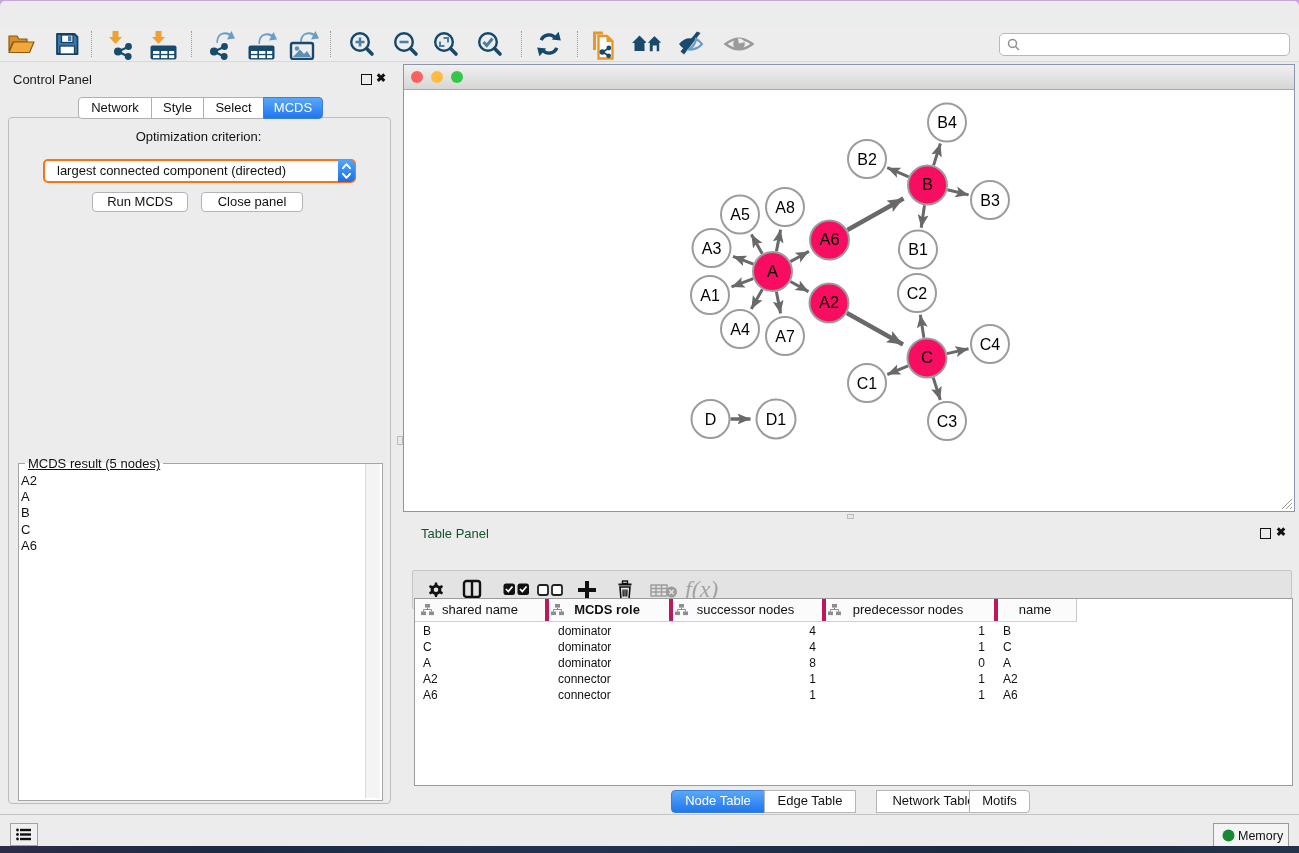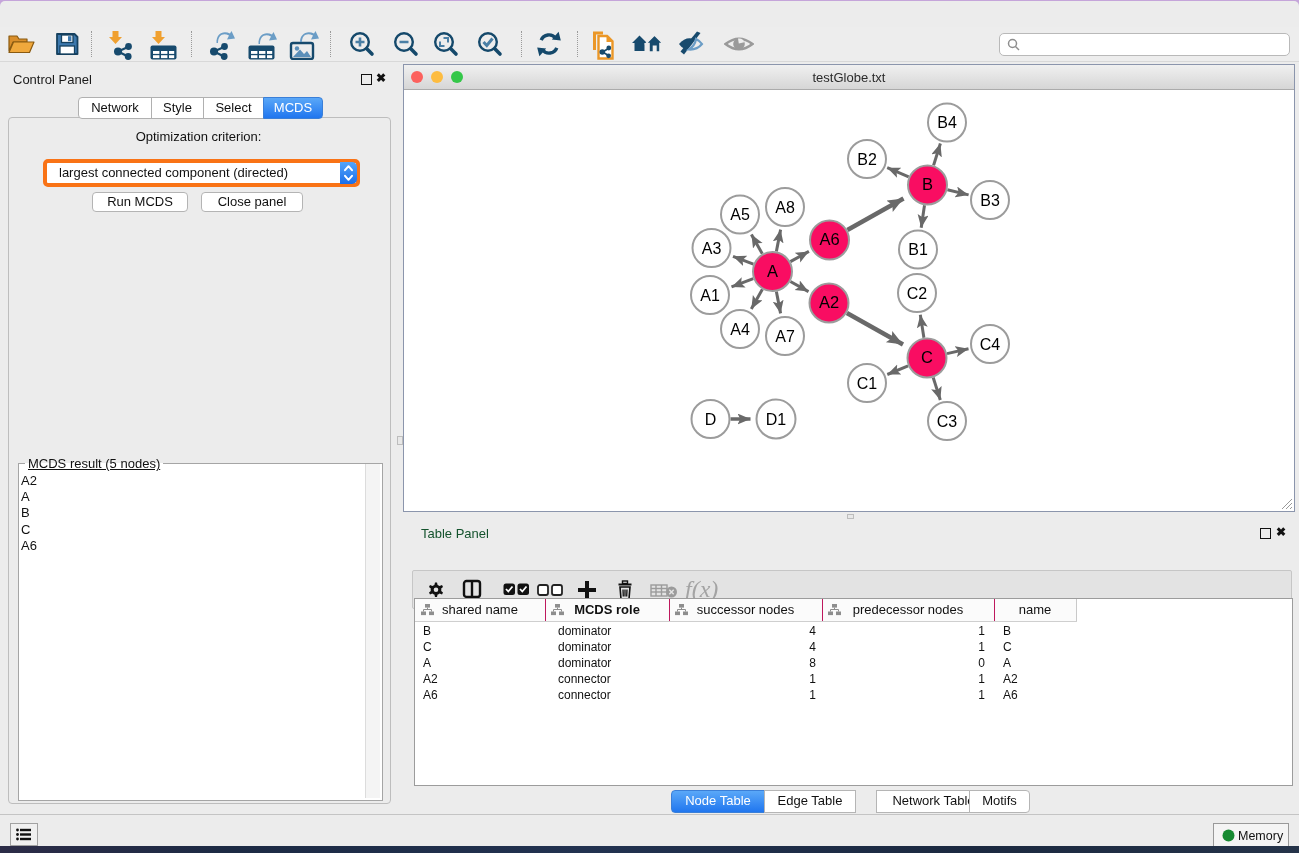--- a/index.html
+++ b/index.html
@@ -19,41 +19,41 @@
 .ticon{position:absolute;top:3px;}
 #searchbox{top:6px;left:999px;width:289px;height:21px;background:#fff;border:1px solid #b9b9b9;border-radius:5px;}
 
 #cp-title{top:71px;left:13px;font-size:13px;color:#1a1a1a;}
 .winbtn{position:absolute;font-size:12px;color:#111;}
 .tab{position:absolute;top:96px;height:20px;border:1px solid #b0b0b0;background:#fff;
   font-size:13px;color:#111;text-align:center;line-height:20px;}
 .tabsel{background:linear-gradient(#5aa8f8,#2076ef);color:#fff;border-color:#3a7fd8;}
 #cp-panel{top:116px;left:8px;width:381px;height:685px;border:1px solid #bdbdbd;border-radius:4px;background:#ececec;}
 #opt-label{top:128px;left:0px;width:397px;text-align:center;font-size:13px;color:#111;}
-#dropdown{top:158px;left:43px;width:309px;height:20px;background:#fff;border:4px solid #f97316;border-radius:5px;}
+#dropdown{top:158px;left:43px;width:309px;height:20px;background:#fff;border:2px solid #f97316;border-radius:5px;}
 #dd-text{top:2px;left:12px;font-size:13px;color:#111;}
 #dd-btn{top:-1px;right:-1px;width:17px;height:22px;border-radius:0 5px 5px 0;background:linear-gradient(#54a5f9,#1a6eea);}
 .btn{position:absolute;height:18px;background:#fff;border:1px solid #b4b4b4;border-radius:4px;
   font-size:13px;color:#111;text-align:center;line-height:17px;}
 
 #gbox{top:462px;left:18px;width:363px;height:336px;border:1px solid #a5a5a5;background:#fff;}
 #gbox-sb{position:absolute;top:0;right:2px;width:14px;height:334px;background:#f4f4f4;border-left:1px solid #dcdcdc;}
 #gbox-label{top:455px;left:25px;font-size:13px;color:#111;background:linear-gradient(#ececec 46%,#ffffff 46%);padding:0 3px;text-decoration:underline;}
 #gbox-list{top:472px;left:21px;font-size:13px;color:#111;line-height:16.2px;}
 
 #netwin{top:63px;left:403px;width:890px;height:446px;border:1px solid #8b95ac;background:#fff;}
 #nw-titlebar{top:0;left:0;width:100%;height:24px;background:linear-gradient(#f0f0f0,#d6d6d6);border-bottom:1px solid #ababab;}
 .tl2{position:absolute;top:6px;width:12px;height:12px;border-radius:50%;}
 #nw-title{top:5px;left:0;width:100%;text-align:center;font-size:13px;color:#2b2b2b;}
 
 #tp-title{top:525px;left:421px;font-size:13px;color:#14532d;}
 #tp-toolbar{top:553px;left:412px;width:878px;height:37px;background:#e3e3e3;border:1px solid #c6c6c6;border-radius:2px;margin-top:16px;}
 #tbl{top:597px;left:414px;width:877px;height:186px;background:#fff;border:1px solid #9c9c9c;}
 #tbl-head{position:absolute;top:0;left:0;width:662px;height:22px;background:#fbfbfb;border-bottom:1px solid #cfcfcf;}
-.hcell{position:absolute;top:0;height:22px;border-right:1px solid #be185d;font-size:13px;color:#111;text-align:center;line-height:22px;}
+.hcell{position:absolute;top:0;height:22px;border-right:4px solid #be185d;font-size:13px;color:#111;text-align:center;line-height:22px;}
 .hicon{position:absolute;top:5px;left:6px;}
 .trow{position:absolute;left:0;width:877px;height:16px;font-size:12px;color:#111;}
 .tc{position:absolute;top:0;height:16px;line-height:16px;}
 
 .btab{position:absolute;top:789px;height:21px;background:#fff;border:1px solid #b5b5b5;
   font-size:13px;color:#111;text-align:center;line-height:20px;}
 .btabsel{background:linear-gradient(#5aa8f8,#2076ef);color:#fff;border-color:#3a7fd8;}
 
 #statusline{top:813px;left:0;width:100%;height:0;border-top:1px solid #c4c4c4;}
 #sb-btn{top:822px;left:10px;width:26px;height:21px;background:#f0f0f0;border:1px solid #a2a2a2;}
@@ -224,21 +224,20 @@
       <div id="gbox-sb"></div>
     </div>
   <div class="abs" id="gbox-label">MCDS result (5 nodes)</div>
   <div class="abs" id="gbox-list">A2<br>A<br>B<br>C<br>A6</div>
 
   <div class="abs" id="netwin">
     <div class="abs" id="nw-titlebar">
       <div class="tl2" style="left:7px;background:#fc615d;"></div>
       <div class="tl2" style="left:27px;background:#fdbc40;"></div>
       <div class="tl2" style="left:46.5px;background:#34c749;"></div>
-      <div class="abs" id="nw-title">testGlobe.txt</div>
     </div>
     <svg class="abs" style="top:25px;left:0;" width="890" height="420" viewBox="0 0 890 420">
       <defs>
         <marker id="ah1" markerUnits="userSpaceOnUse" markerWidth="15" markerHeight="12" refX="13" refY="5.5" orient="auto">
           <path d="M0,0 L13,5.5 L0,11 L2.8,5.5 z" fill="#696969"></path>
         </marker>
         <marker id="ah2" markerUnits="userSpaceOnUse" markerWidth="19" markerHeight="15" refX="16" refY="6.5" orient="auto">
           <path d="M0,0 L16,6.5 L0,13 L3.2,6.5 z" fill="#696969"></path>
         </marker>
       </defs>

